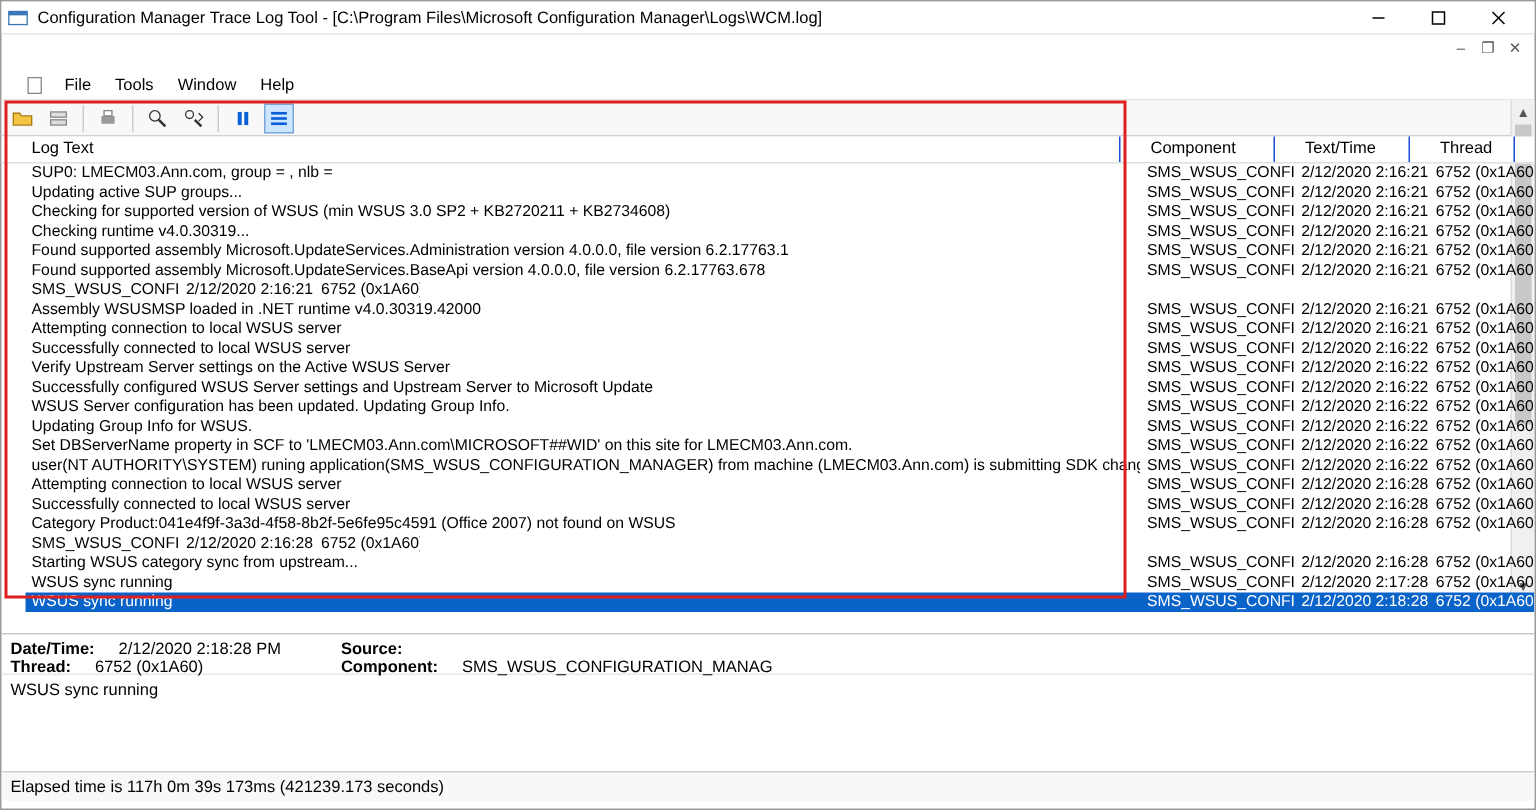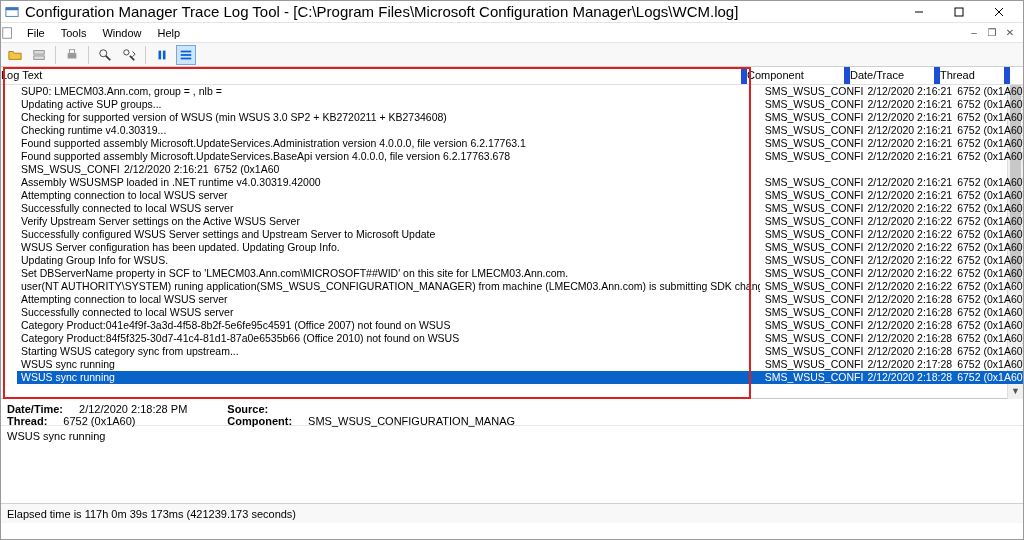--- a/index.html
+++ b/index.html
@@ -18,27 +18,27 @@
   .titlebar {
     height: 22px;
     display: flex;
     align-items: center;
     padding: 0 4px;
     border-bottom: 1px solid #e5e5e5;
     background: #fff;
   }
   .titlebar .app-icon { width:14px;height:14px;margin-right:6px;display:inline-block; }
   .titlebar .app-icon svg { width:14px;height:14px; }
-  .title-text { flex:1; font-size:15px; color:#000; white-space:nowrap; overflow:hidden; }
+  .title-text { flex:1; font-size:11px; color:#000; white-space:nowrap; overflow:hidden; }
   .win-controls { display:flex; gap:0; }
   .win-btn { width:40px; height:22px; display:flex; align-items:center; justify-content:center; }
   .win-btn svg { width:10px; height:10px; stroke:#000; stroke-width:1; fill:none; }
 
   .menubar {
-    height:20px; display:flex; align-items:center; padding:0 0; border-bottom:1px solid #e5e5e5;
+    height:20px; display:flex; align-items:center; padding:0 16px; border-bottom:1px solid #e5e5e5;margin-top:24px;
   }
   .menubar .menu-item { padding:2px 8px; font-size:11px; }
   .menubar .menu-icon { width:14px; height:14px; margin-right:4px; }
   .mdi-controls { position:absolute; right:6px; top:24px; display:flex; gap:4px; }
   .mdi-btn { width:14px; height:14px; display:flex; align-items:center; justify-content:center; font-size:10px; color:#555; }
 
   .toolbar {
     height:24px; display:flex; align-items:center; padding:0 4px; gap:4px; border-bottom:1px solid #d0d0d0;
     background:#f8f8f8;
   }
@@ -51,21 +51,21 @@
     display:flex; height:331px; position:relative;
   }
   .col-log { width:746px; border-right:1px solid transparent; position:relative; }
   .col-comp { width:103px; }
   .col-dt { width:90px; }
   .col-thread { width:70px; }
   .grid-header {
     display:flex; height:18px; border-bottom:1px solid #e0e0e0; background:#fff;
     font-size:11px; color:#000;
   }
-  .grid-header > div { padding:2px 0; border-right:6px solid #1d4ed8; white-space:nowrap; overflow:hidden; }
+  .grid-header > div { padding:2px 20px; border-right:1px solid #1d4ed8; white-space:nowrap; overflow:hidden; }
   .grid-body { height:312px; overflow:hidden; position:relative; }
   .grid-body-inner { position:relative;margin-left:16px; }
   .log-row {
     display:flex; height:13px; line-height:13px; font-size:10.5px; white-space:nowrap; overflow:hidden;
   }
   .log-row > div { padding:0 4px; overflow:hidden; text-overflow:clip; }
   .log-row.selected { background:#0a63c9; color:#fff; }
   .log-row.selected > div { color:#fff; }
   .red-box {
     position:absolute; border:2px solid #dc2020; pointer-events:none;
@@ -82,21 +82,21 @@
   .detail-pane {
     border-top:1px solid #c8c8c8; padding:4px 6px 2px 6px; height:27px;
     display:flex; gap:40px; font-size:11px;
   }
   .detail-pane .pair { display:flex; gap:16px; }
   .detail-pane b { font-weight:600; }
   .detail-preview {
     border-top:1px solid #e8e8e8; height:92px; padding:4px 6px; font-size:11px;
   }
   .statusbar {
-    position:absolute; bottom:16px; left:0; right:0; height:20px; border-top:1px solid #d0d0d0;
+    position:absolute; bottom:5px; left:0; right:0; height:20px; border-top:1px solid #d0d0d0;
     display:flex; align-items:center; padding:0 6px; font-size:11px; background:#f8f8f8;
   }
 </style>
 </head>
 <body>
 
 <div class="titlebar">
   <span class="app-icon">
     <svg viewBox="0 0 16 16">
         <rect x="1" y="3" width="14" height="10" fill="#fff" stroke="#3a77b8"></rect>
@@ -197,21 +197,21 @@
   <div class="track">
       <div class="thumb"></div>
     </div>
   <div class="arrow">▼</div>
 </div>
 
 <div class="log-grid" style="flex-direction:column;">
   <div class="grid-header">
     <div class="col-log">Log Text</div>
     <div class="col-comp">Component</div>
-    <div class="col-dt">Date/Trace</div>
+    <div class="col-dt">Text/Time</div>
     <div class="col-thread">Thread</div>
   </div>
   <div class="grid-body">
     <div class="grid-body-inner" id="rows">
         <div class="log-row">
           <div class="col-log">  SUP0: LMECM03.Ann.com, group = , nlb =</div>
           <div class="col-comp">SMS_WSUS_CONFIGURATIO</div>
           <div class="col-dt">2/12/2020 2:16:21 PM</div>
           <div class="col-thread">6752 (0x1A60)</div>
         </div>
@@ -316,21 +316,20 @@
           <div class="col-dt">2/12/2020 2:16:28 PM</div>
           <div class="col-thread">6752 (0x1A60)</div>
         </div>
         <div class="log-row">
           <div class="col-log">Category Product:041e4f9f-3a3d-4f58-8b2f-5e6fe95c4591 (Office 2007) not found on WSUS</div>
           <div class="col-comp">SMS_WSUS_CONFIGURATIO</div>
           <div class="col-dt">2/12/2020 2:16:28 PM</div>
           <div class="col-thread">6752 (0x1A60)</div>
         </div>
         <div class="log-row">
-          <div class="col-log">Category Product:84f5f325-30d7-41c4-81d1-87a0e6535b66 (Office 2010) not found on WSUS</div>
           <div class="col-comp">SMS_WSUS_CONFIGURATIO</div>
           <div class="col-dt">2/12/2020 2:16:28 PM</div>
           <div class="col-thread">6752 (0x1A60)</div>
         </div>
         <div class="log-row">
           <div class="col-log">Starting WSUS category sync from upstream...</div>
           <div class="col-comp">SMS_WSUS_CONFIGURATIO</div>
           <div class="col-dt">2/12/2020 2:16:28 PM</div>
           <div class="col-thread">6752 (0x1A60)</div>
         </div>

